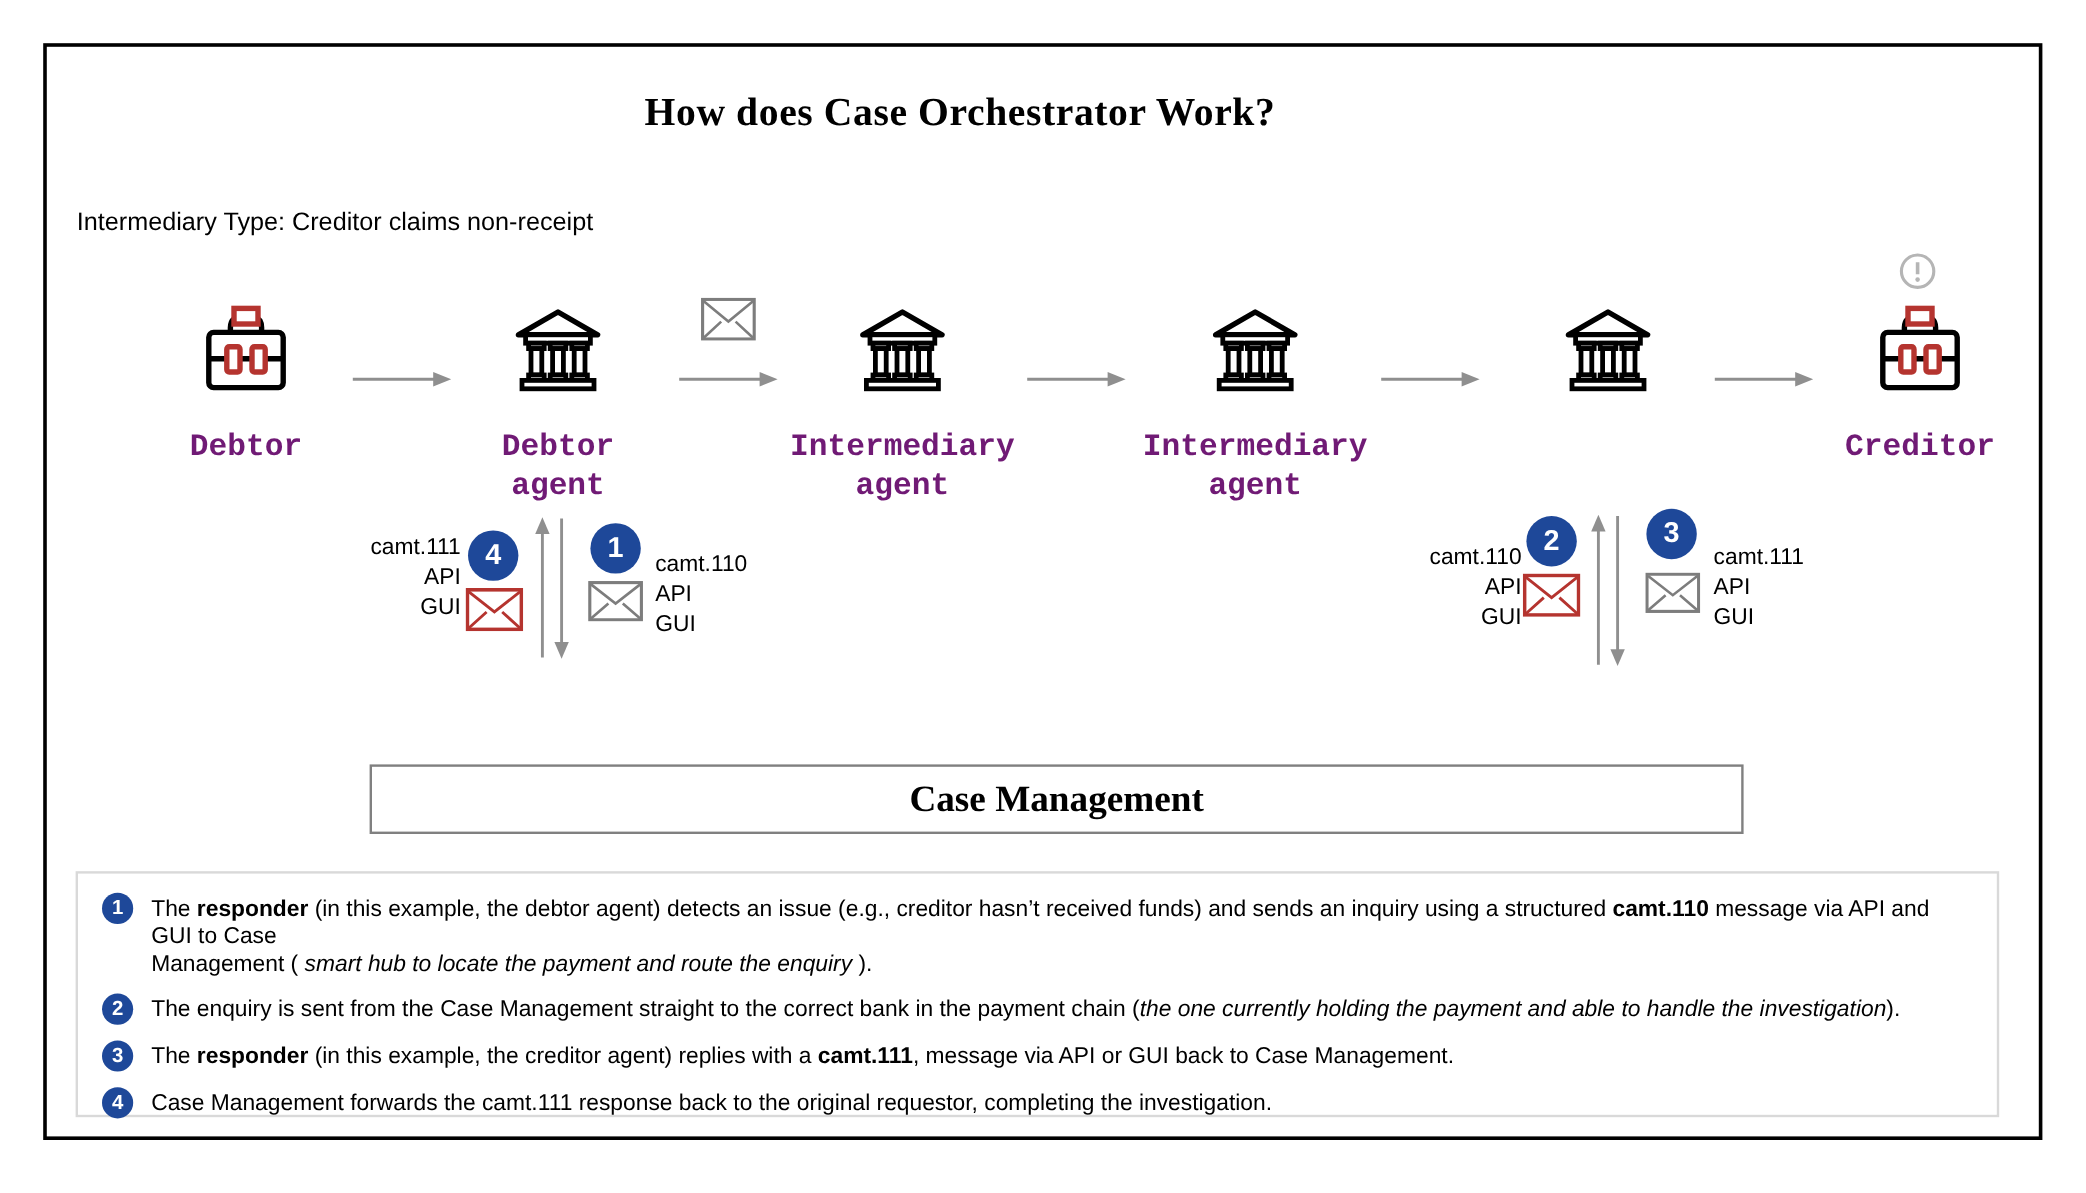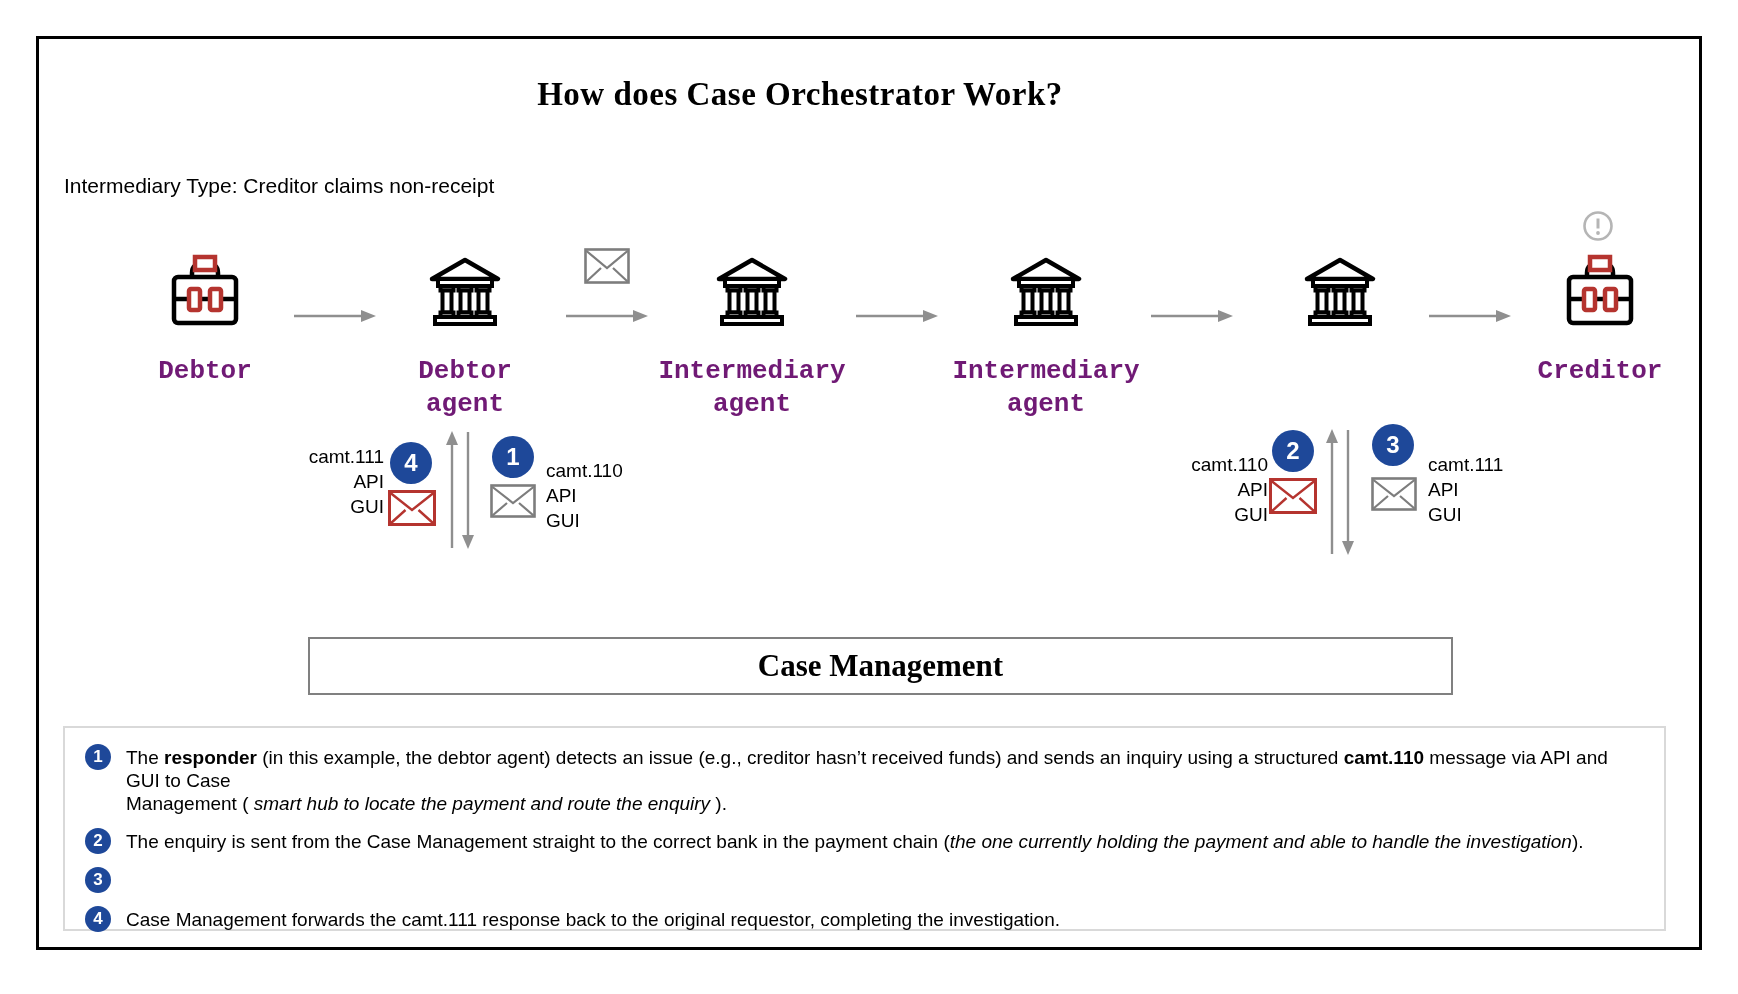--- a/index.html
+++ b/index.html
@@ -333,18 +333,19 @@
   <div class="legend-item">
     <div class="legend-dot">1</div>
     <div class="legend-text"><span>The </span><b>responder</b><span> (in this example, the debtor agent) detects an issue (e.g., creditor hasn’t received funds) and sends an inquiry using a structured </span><b>camt.110</b><span> message via API and GUI to Case</span><br><span>Management ( </span><i>smart hub to locate the payment and route the enquiry</i><span> ).</span></div>
   </div>
   <div class="legend-item">
     <div class="legend-dot">2</div>
     <div class="legend-text"><span>The enquiry is sent from the Case Management straight to the correct bank in the payment chain (</span><i>the one currently holding the payment and able to handle the investigation</i><span>).</span></div>
   </div>
   <div class="legend-item">
     <div class="legend-dot">3</div>
+    <div class="legend-text"><span>The </span><b>responder</b><span> (in this example, the creditor agent) replies with a </span><b>camt.111</b><span>, message via API or GUI back to Case Management.</span></div>
   </div>
   <div class="legend-item">
     <div class="legend-dot">4</div>
     <div class="legend-text"><span>Case Management forwards the camt.111 response back to the original requestor, completing the investigation.</span></div>
   </div>
 </div>
 
 </body></html>

